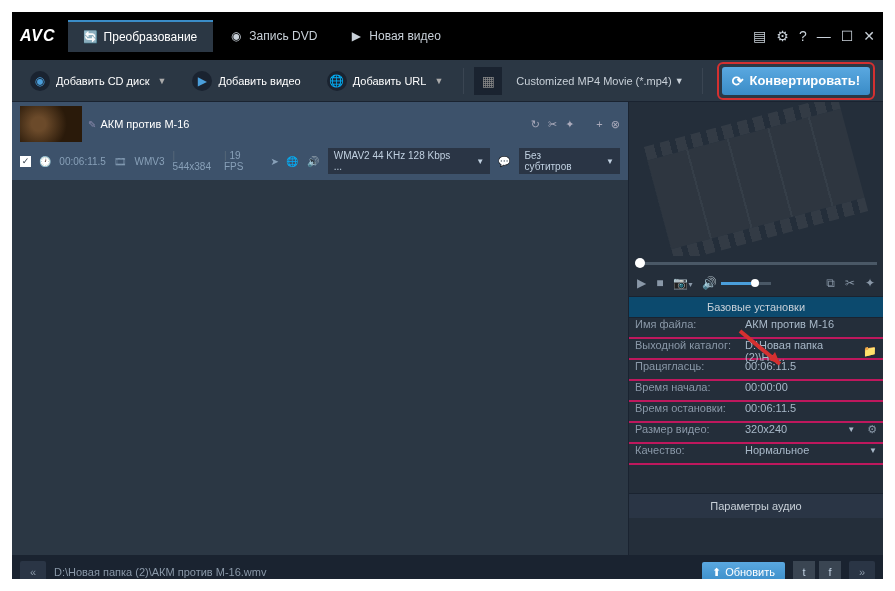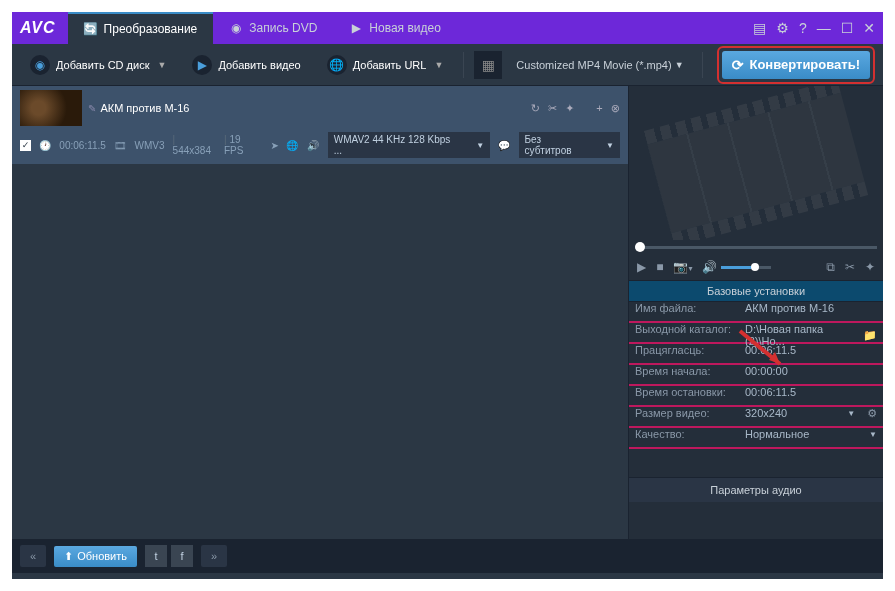--- a/index.html
+++ b/index.html
@@ -1,21 +1,21 @@
 <!DOCTYPE html>
 <html><head>
 <meta charset="utf-8">
 <style>
 * { margin:0; padding:0; box-sizing:border-box; font-family:Arial,sans-serif; }
 body { background:#fff; display:flex; justify-content:center; align-items:flex-start; }
 .frame { width:895px; height:591px; background:#fff; position:relative; padding:12px; }
 .app { width:871px; height:567px; background:#2b3744; position:relative; overflow:hidden; }
 
 
-.titlebar { height:32px; background:#6d28d9; display:flex; align-items:center; padding:0 8px; color:#fff; font-size:12px; }
+.titlebar { height:48px; background:#000000; display:flex; align-items:center; padding:0 8px; color:#fff; font-size:12px; }
 .logo { font-weight:bold; font-style:italic; font-size:16px; margin-right:12px; letter-spacing:1px; }
 .tab { display:flex; align-items:center; padding:0 16px; height:32px; cursor:pointer; gap:6px; color:#c8d0d8; }
 .tab.active { background:#2b3744; color:#fff; border-top:2px solid #3a8cc7; }
 .tab-icon { width:14px; height:14px; display:inline-flex; align-items:center; justify-content:center; }
 .winctrl { margin-left:auto; display:flex; gap:10px; color:#c8d0d8; font-size:14px; }
 .winctrl span { cursor:pointer; }
 
 
 .toolbar { height:42px; background:#2b3744; display:flex; align-items:center; padding:0 8px; gap:6px; border-bottom:1px solid #1a2330; }
 .tbtn { display:flex; align-items:center; gap:6px; padding:4px 10px; color:#fff; font-size:11px; cursor:pointer; border-radius:3px; }
@@ -267,20 +267,21 @@
           </div>
         </div>
         <div style="height:28px"></div>
         <div class="param-btn">Параметры аудио</div>
       </div>
     </div>
   </div>
 
   <div class="statusbar">
     <div class="sbtn">«</div>
+    <span style="flex:1">D:\Новая папка (2)\АКМ против М-16.wmv</span>
     <div class="update-btn">
       <span>⬆</span>
       <span>Обновить</span>
     </div>
     <div class="social">
       <div class="sq">t</div>
       <div class="sq">f</div>
     </div>
     <div class="sbtn">»</div>
   </div>

